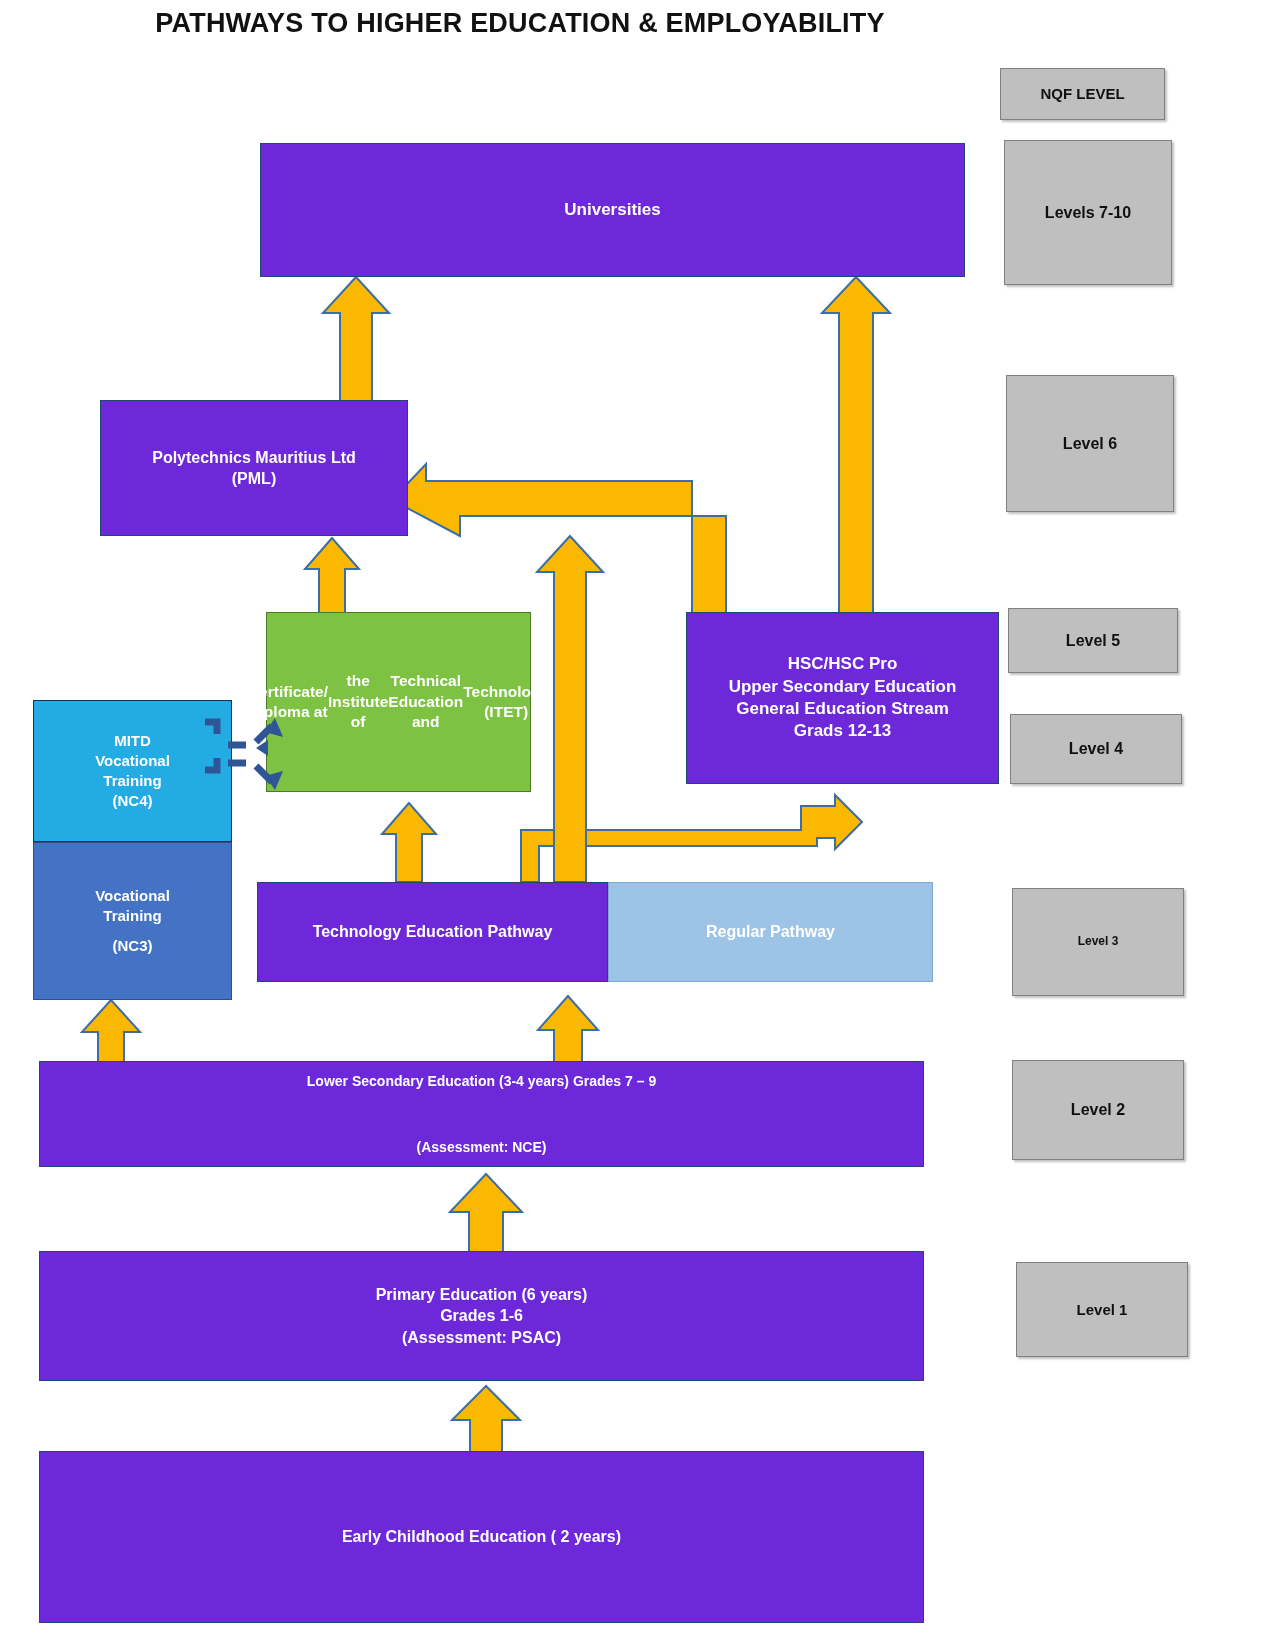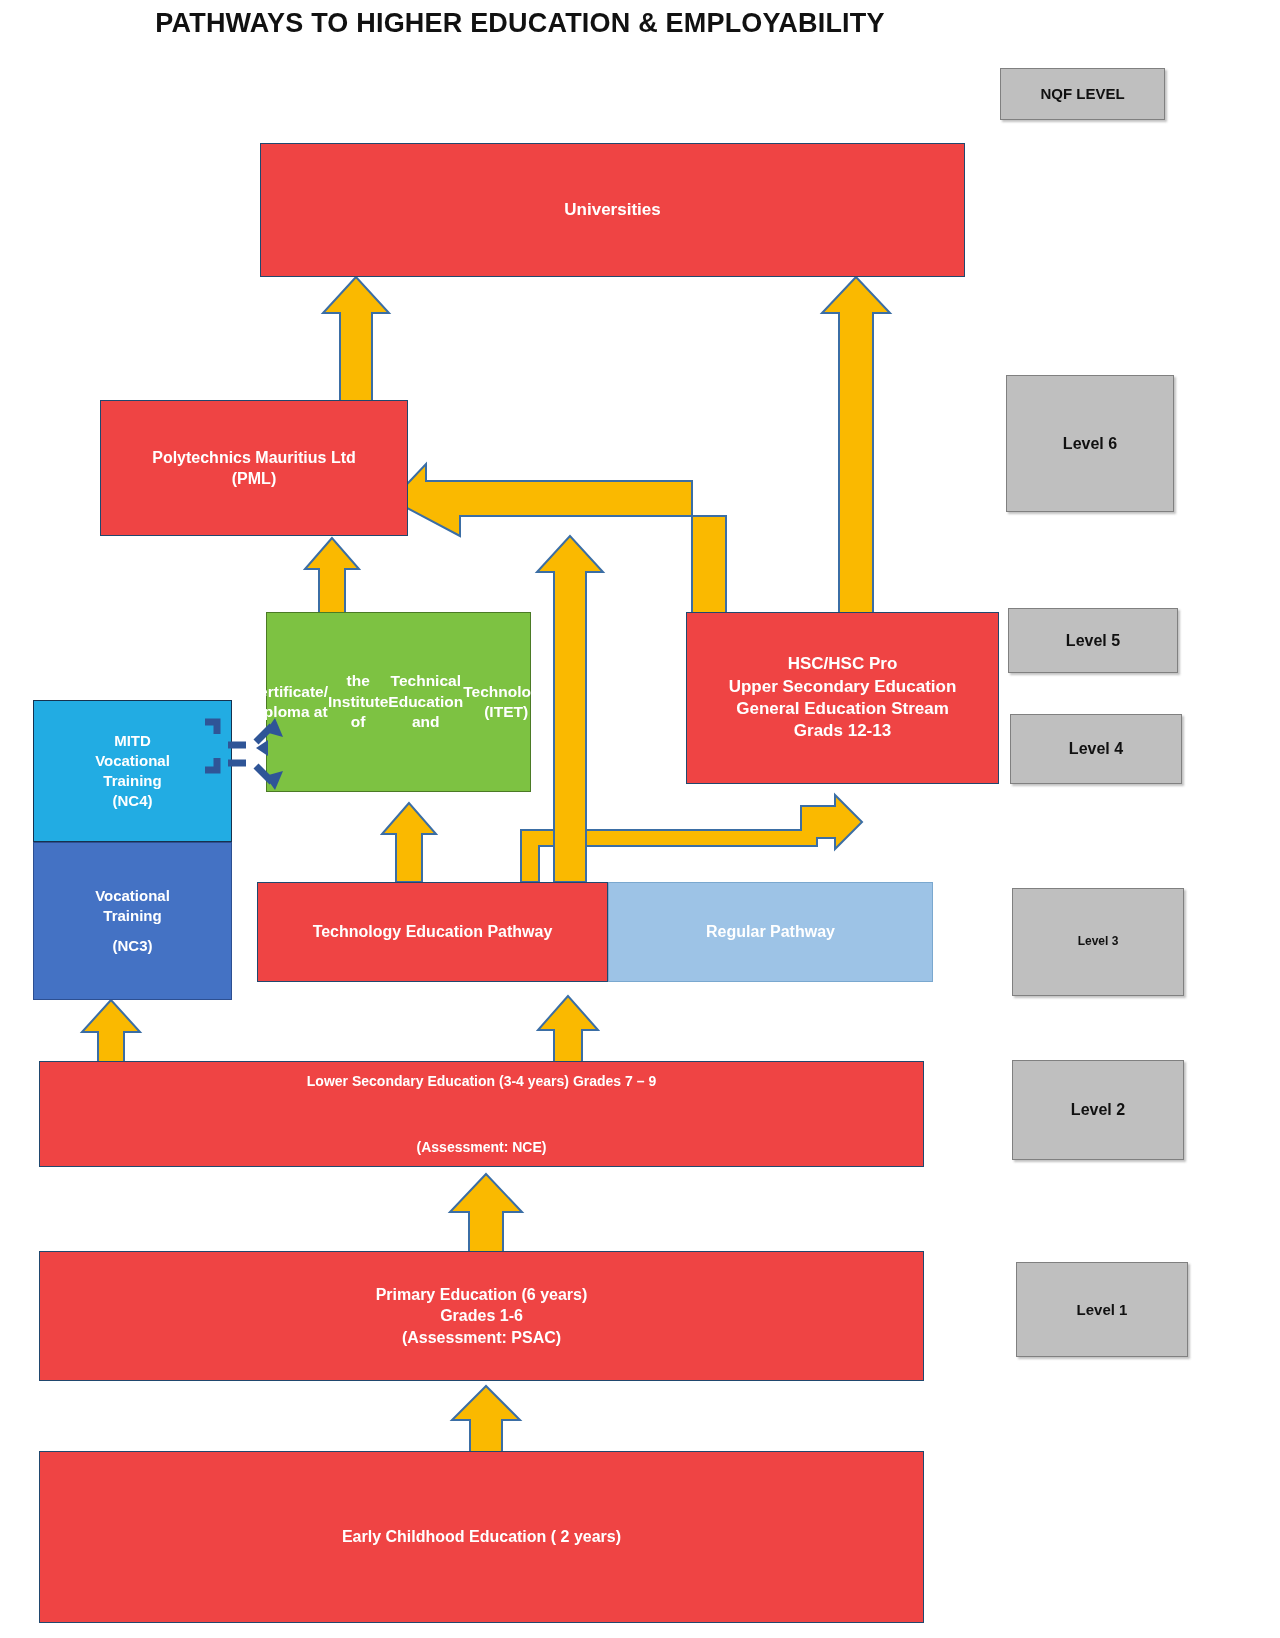--- a/index.html
+++ b/index.html
@@ -10,21 +10,21 @@
     position:absolute;left:0;top:8px;width:1040px;text-align:center;
     font-size:27px;font-weight:bold;color:#111111;letter-spacing:0.2px;
   }
 
   .box{
     position:absolute;box-sizing:border-box;
     display:flex;align-items:center;justify-content:center;
     text-align:center;color:#ffffff;font-weight:bold;
     border:1.5px solid #20486e;line-height:1.32;
   }
-  .box.blue{background:#ef4444;}
+  .box.blue{background:#6d28d9;}
   .box.lightblue{background:#9DC3E6;border-color:#7aa8cf;}
   .box.cyan{background:#22ACE3;border-color:#16324f;}
   .box.midblue{background:#4472C4;border-color:#2d4f91;}
   .box.green{background:#7DC242;border-color:#4b7a25;}
   .box.grey{
     background:#BFBFBF;color:#111111;border:1.5px solid #808080;
     box-shadow:2px 2px 2px rgba(120,120,120,.45);
   }
   
   .svg-layer{position:absolute;left:0;top:0;width:1280px;height:1638px;pointer-events:none;}
@@ -139,20 +139,23 @@
       <polygon points="275,718 283,737 265,732" fill="#2F5597" stroke="none"></polygon>
       <polygon points="275,790 283,771 265,776" fill="#2F5597" stroke="none"></polygon>
       <polygon points="268,740 256,748 268,756" fill="#2F5597" stroke="none"></polygon>
     </g>
   </svg>
 
   <div class="box grey" style="left:1000px;top:68px;width:165px;height:52px;font-size:15px;">
     <span>NQF LEVEL</span>
   </div>
 
+  <div class="box grey" style="left:1004px;top:140px;width:168px;height:145px;font-size:16px;">
+    <span>Levels 7-10</span>
+  </div>
 
   <div class="box grey" style="left:1006px;top:375px;width:168px;height:137px;font-size:16px;">
     <span>Level 6</span>
   </div>
 
   <div class="box grey" style="left:1008px;top:608px;width:170px;height:65px;font-size:16px;">
     <span>Level 5</span>
   </div>
 
   <div class="box grey" style="left:1010px;top:714px;width:172px;height:70px;font-size:16px;">

